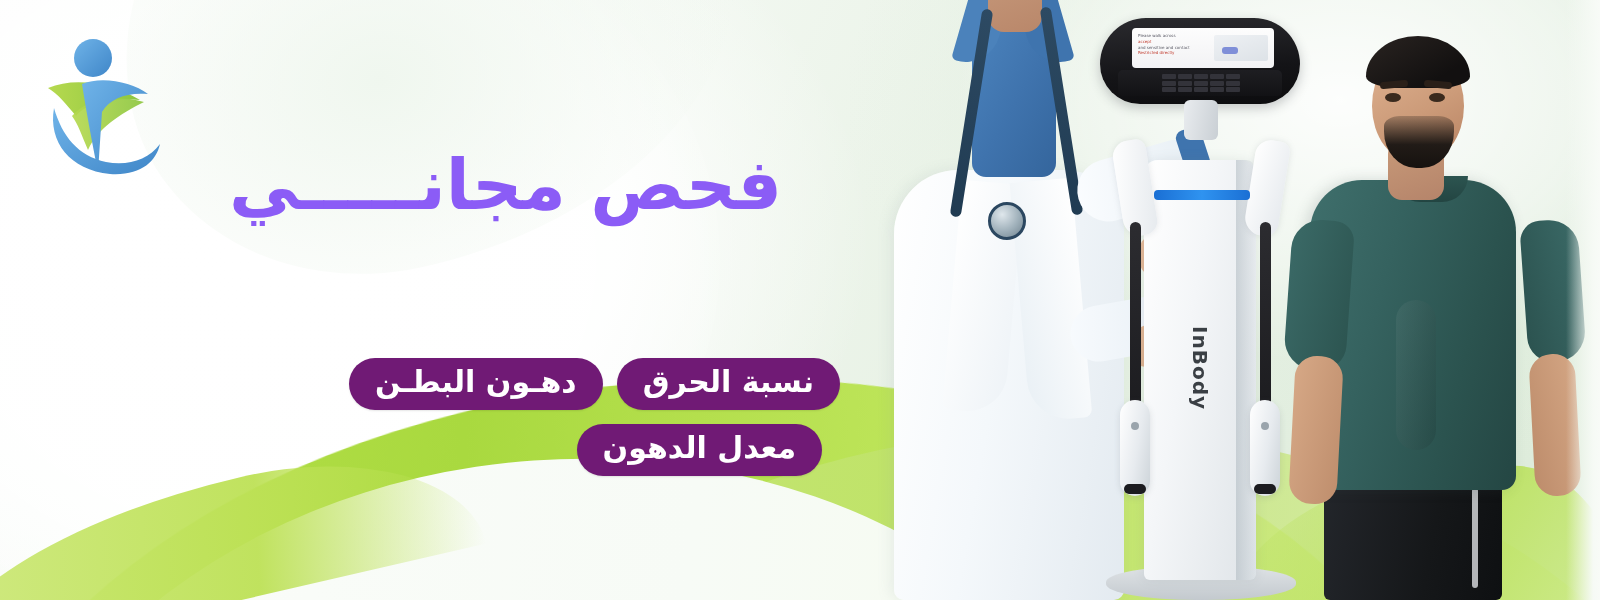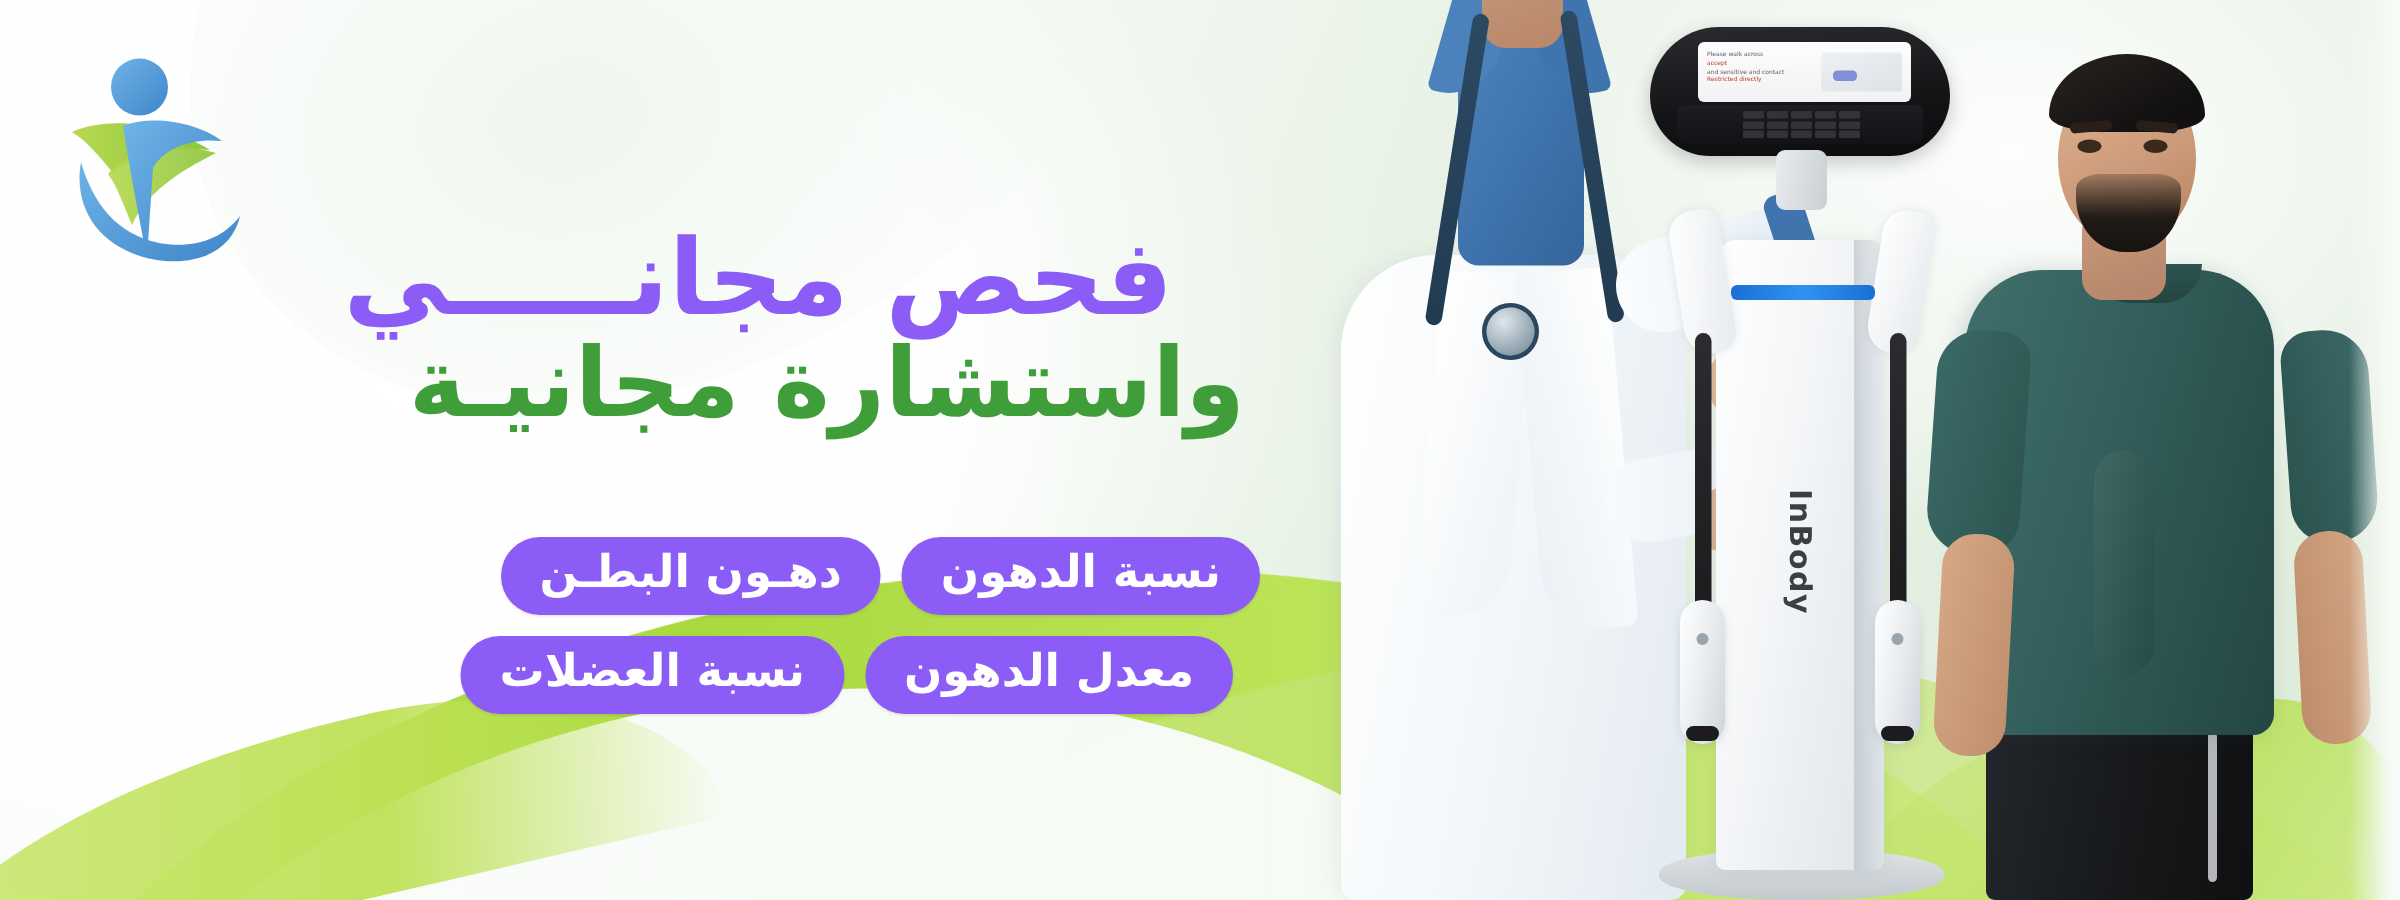--- a/index.html
+++ b/index.html
@@ -133,21 +133,21 @@
     display: flex;
     flex-direction: row;
     justify-content: flex-start;
     align-items: center;
     gap: 14px;
     margin-bottom: 14px;
     padding-right: 0px;
   }
   .pill-row.row-2 { padding-right: 18px; }
   .pill {
-    background: #8b5cf6;
+    background: #701a75;
     color: #ffffff;
     font-family: "DejaVu Sans", sans-serif;
     font-weight: bold;
     font-size: 30px;
     line-height: 1;
     padding: 9px 26px 13px 26px;
     border-radius: 26px;
     white-space: nowrap;
     box-shadow: 0 1px 2px rgba(0,0,0,.10);
   }
@@ -533,31 +533,29 @@
       <circle cx="57" cy="34" r="19" fill="url(#lgBlue)"></circle>
       <path d="M12 64 C40 52 78 60 104 76 C80 74 54 76 40 92 C30 80 22 70 12 64 Z" fill="url(#lgGreen)"></path>
       <path d="M36 92 C52 74 78 70 108 78 C84 90 62 104 52 126 C46 112 42 100 36 92 Z" fill="url(#lgGreen)" opacity="0.92"></path>
       <path d="M46 60 C66 52 96 58 112 70 C92 68 74 74 66 88 L62 148 C56 118 50 86 46 60 Z" fill="url(#lgBlue)"></path>
       <path d="M18 84 C12 118 34 146 74 150 C104 152 120 138 124 120 C112 136 92 142 70 138 C42 132 26 112 18 84 Z" fill="url(#lgBlue)"></path>
     </svg>
   </div>
 
   <div class="copy">
     <span class="headline headline-1">فحص مجانـــــي</span>
-    <span class="headline headline-2">واستشارة مجانيـة</span>
   </div>
 
   <div class="pill-rows">
     <div class="pill-row row-1">
-      <span class="pill">نسبة الدهون</span>
+      <span class="pill">نسبة الحرق</span>
       <span class="pill">دهـون البطـن</span>
     </div>
     <div class="pill-row row-2">
       <span class="pill">معدل الدهون</span>
-      <span class="pill">نسبة العضلات</span>
     </div>
   </div>
 
   <div class="doctor">
     <div class="doc-coat">
       <div class="doc-coat-lapel-l"></div>
       <div class="doc-coat-lapel-r"></div>
     </div>
     <div class="doc-shirt"></div>
     <div class="doc-shirt-collar-l"></div>

